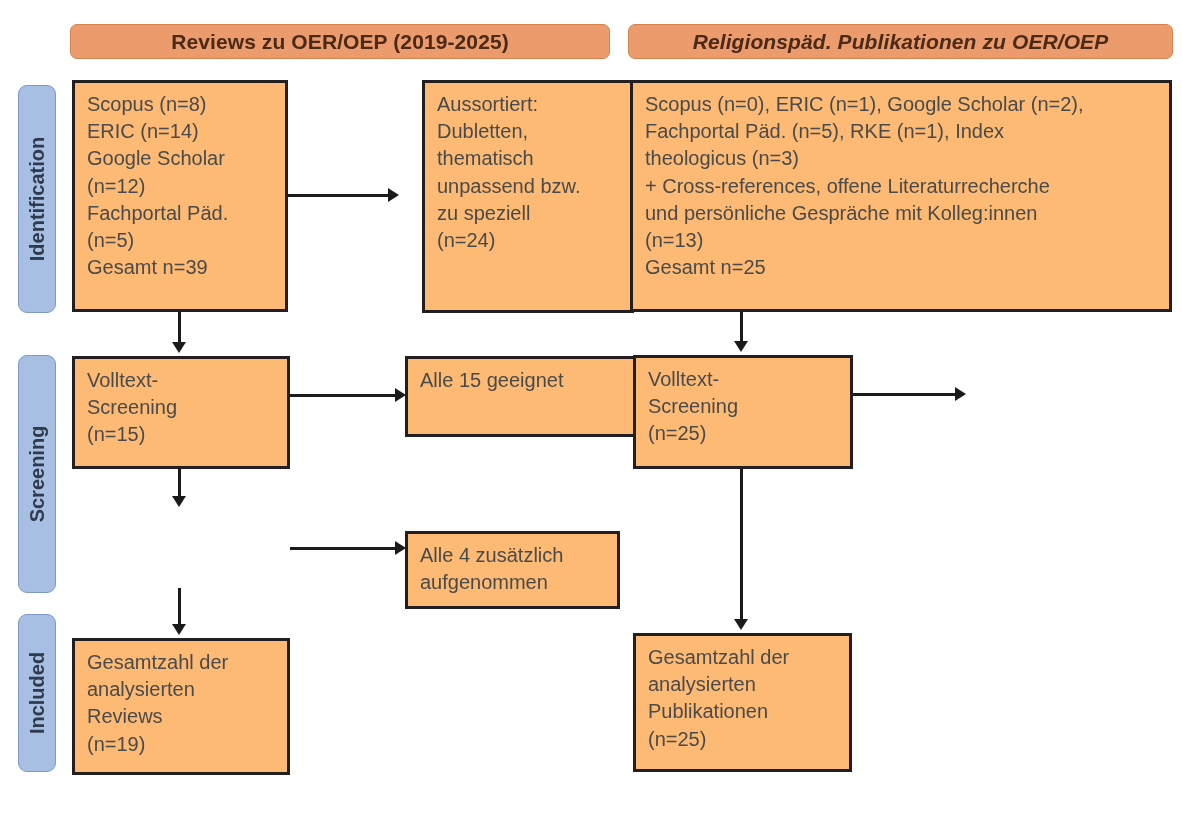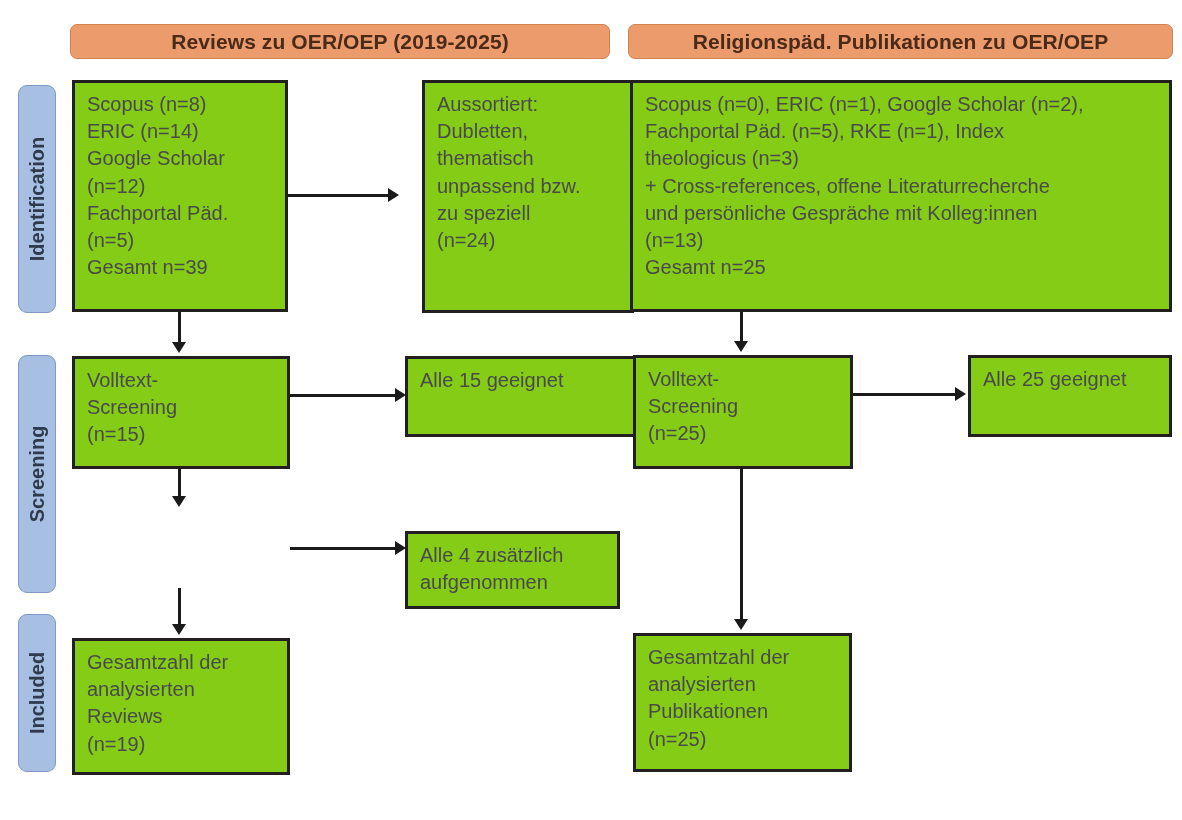--- a/index.html
+++ b/index.html
@@ -31,21 +31,21 @@
     display: flex;
     align-items: center;
     justify-content: center;
     font-size: 21px;
     font-weight: bold;
     color: #4a2a18;
     letter-spacing: 0.1px;
     box-sizing: border-box;
   }
   #header-left  { left: 70px;  top: 24px; width: 540px; height: 35px; }
-  #header-right { left: 628px; top: 24px; width: 545px; height: 35px; }
+  #header-right { left: 628px; top: 24px; width: 545px; height: 35px; font-style: italic; }
 
   
   .stage-pill {
     position: absolute;
     left: 18px;
     width: 38px;
     background: #A7BFE2;
     border: 1px solid #7E9AC4;
     border-radius: 9px;
     box-sizing: border-box;
@@ -60,21 +60,21 @@
     font-weight: bold;
     color: #2f3a4d;
   }
   #stage-identification { top: 85px;  height: 228px; }
   #stage-screening      { top: 355px; height: 238px; }
   #stage-included       { top: 614px; height: 158px; }
 
   
   .box {
     position: absolute;
-    background: #84cc16;
+    background: #fdba74;
     border: 3px solid #231f20;
     box-sizing: border-box;
     padding: 8px 10px 6px 12px;
     font-size: 20px;
     line-height: 1.36;
     color: #4a4a4a;
     white-space: pre-line;
     overflow: hidden;
   }
 
@@ -171,21 +171,20 @@
 theologicus (n=3)
 + Cross-references, offene Literaturrecherche
 und persönliche Gespräche mit Kolleg:innen
 (n=13)
 Gesamt n=25</div>
 
   <div id="box-fulltext-right" class="box">Volltext-
 Screening
 (n=25)</div>
 
-  <div id="box-eligible-right" class="box">Alle 25 geeignet</div>
 
   <div id="box-included-right" class="box">Gesamtzahl der
 analysierten
 Publikationen
 (n=25)</div>
 
   <div class="conn-h" style="left:288px; top:194px; width:102px;"></div>
   <div class="arrow-right" style="left:388px; top:188px;"></div>
 
   <div class="conn-v" style="left:178px; top:312px; height:32px;"></div>

